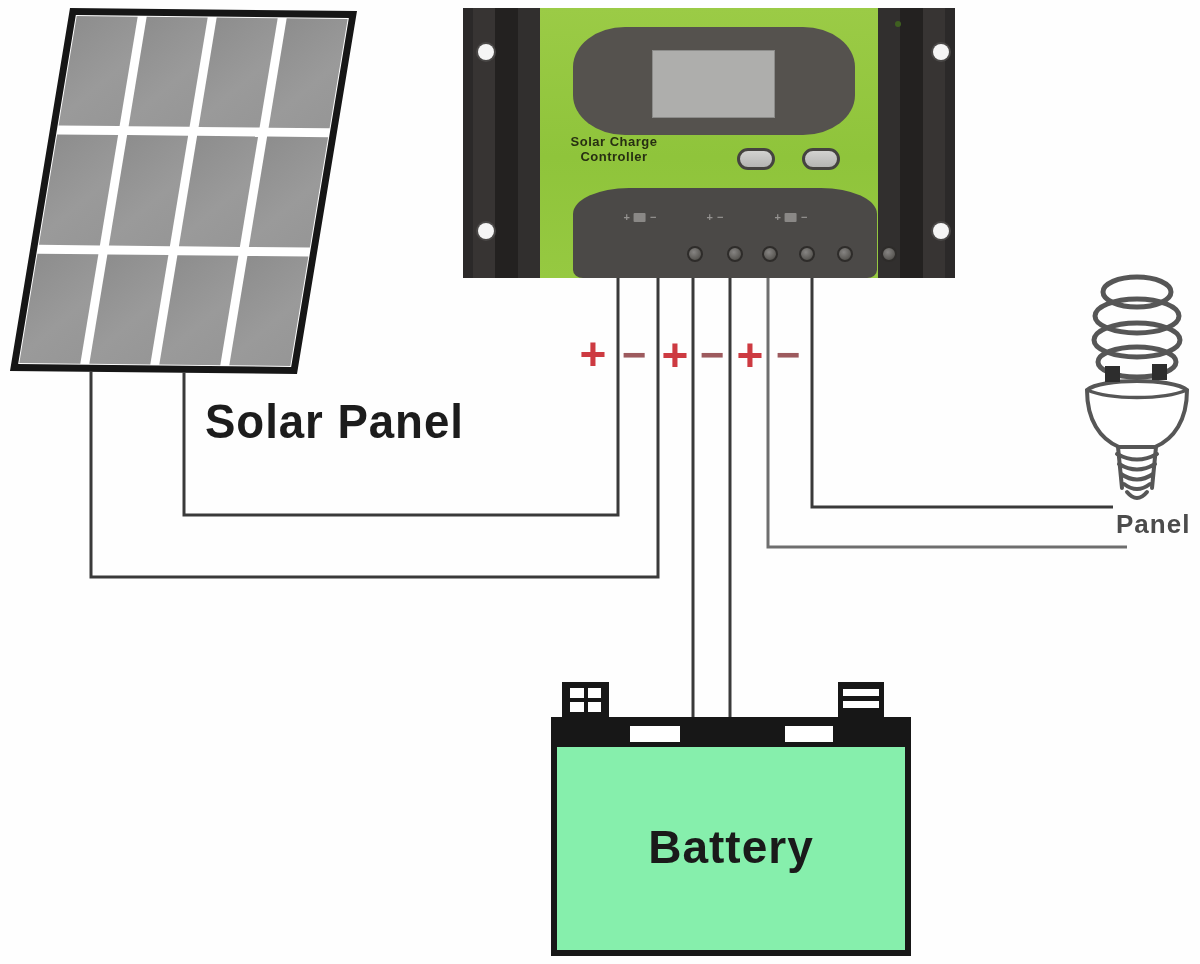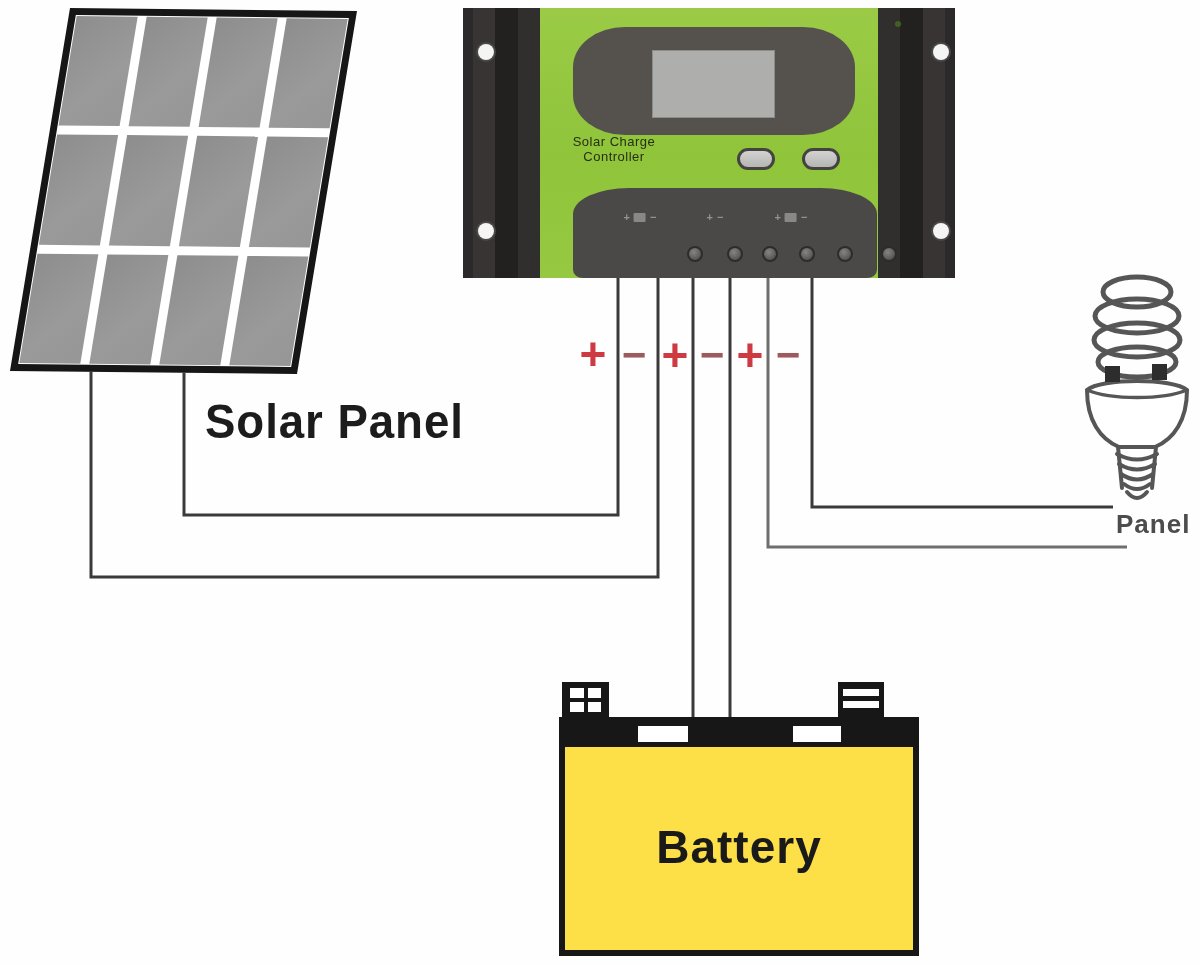--- a/index.html
+++ b/index.html
@@ -43,21 +43,21 @@
     position:absolute;left:33px;top:19px;width:282px;height:108px;
     background:#55524e;border-radius:52px/40px;
   }
   .lcd-screen{
     position:absolute;left:112px;top:42px;width:123px;height:68px;
     background:#aeaeac;box-shadow:inset 0 0 0 1px #8c8c8a;
   }
   .led-dot{position:absolute;left:355px;top:13px;width:6px;height:6px;border-radius:50%;background:#3f6020;}
   .ctrl-label{
     position:absolute;left:14px;top:126px;width:120px;text-align:center;
-    font-size:13px;line-height:15px;font-weight:400;color:#272f12;letter-spacing:0.5px;
+    font-size:13px;line-height:15px;font-weight:700;color:#272f12;letter-spacing:0.5px;
   }
   .ctrl-btn{
     position:absolute;top:140px;width:38px;height:22px;border-radius:12px;
     background:linear-gradient(180deg,#d2d2d0,#b5b5b3);border:3px solid #454340;box-sizing:border-box;
   }
   .terminal-block{
     position:absolute;left:33px;top:180px;width:304px;height:90px;background:#4b4947;
     border-radius:56px 56px 10px 10px/26px 26px 8px 8px;
   }
   .term-icons{position:absolute;top:24px;display:flex;align-items:center;gap:4px;
@@ -78,21 +78,21 @@
   .battery{position:absolute;left:543px;top:682px;width:360px;height:274px;}
   .battery-terminal{position:absolute;top:0;height:36px;background:#171717;}
   .battery-terminal.left{left:19px;width:47px;}
   .battery-terminal.right{left:295px;width:46px;}
   .post-grid{position:absolute;left:8px;top:6px;width:31px;height:24px;
     display:grid;grid-template-columns:1fr 1fr;grid-template-rows:1fr 1fr;gap:4px;}
   .post-grid div{background:#ffffff;}
   .post-bars{position:absolute;left:5px;top:7px;width:36px;height:22px;display:flex;flex-direction:column;gap:5px;}
   .post-bars div{height:7px;background:#ffffff;}
   .battery-body{
-    position:absolute;left:16px;top:35px;width:360px;height:239px;background:#fde047;
+    position:absolute;left:8px;top:35px;width:360px;height:239px;background:#86efac;
     border:6px solid #171717;box-sizing:border-box;
   }
   .battery-band{position:absolute;left:0;top:0;width:100%;height:24px;background:#171717;}
   .band-slot{position:absolute;top:3px;height:16px;background:#ffffff;}
   .band-slot.s1{left:73px;width:50px;}
   .band-slot.s2{left:228px;width:48px;}
   .battery-label{
     position:absolute;left:0;top:24px;width:100%;height:200px;display:flex;
     align-items:center;justify-content:center;font-size:46px;font-weight:700;color:#1a1a1a;
     letter-spacing:1px;

